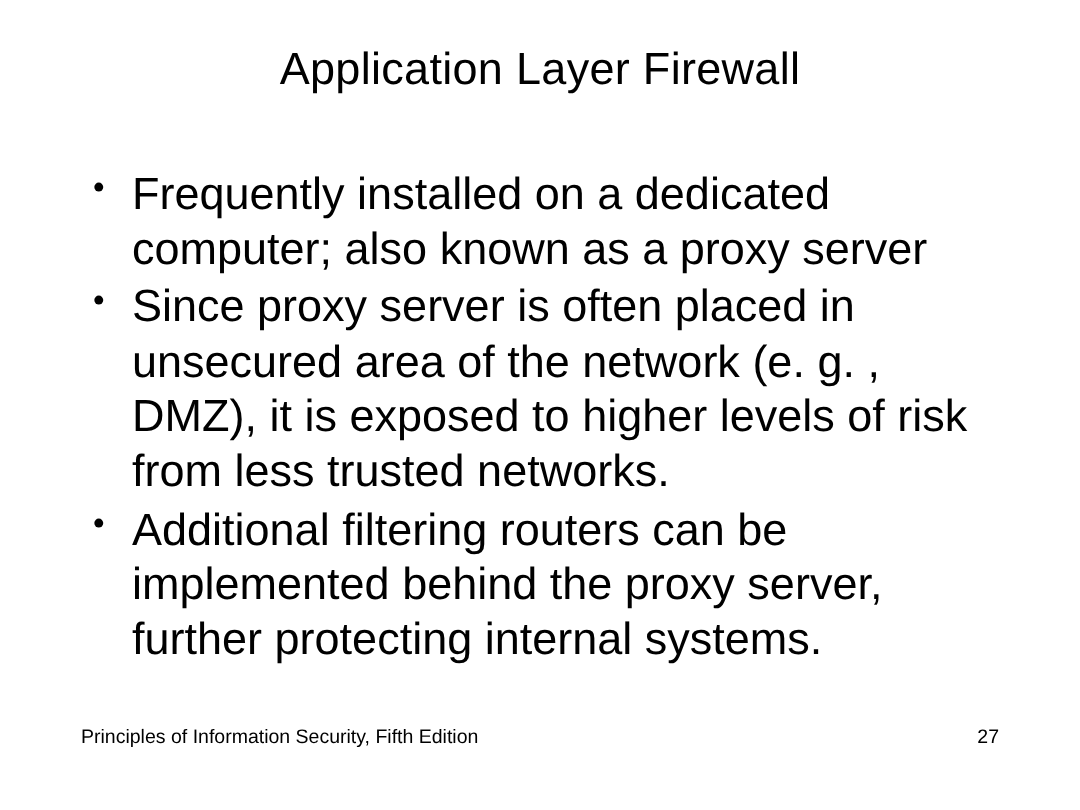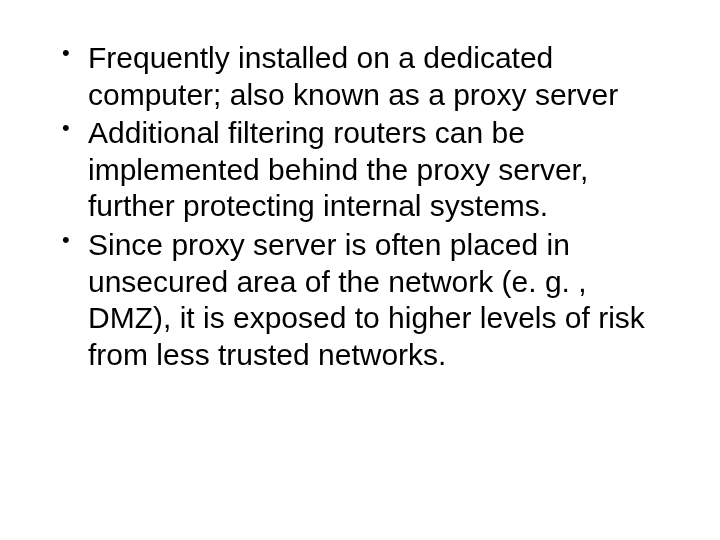--- a/index.html
+++ b/index.html
@@ -56,22 +56,27 @@
     align-items: baseline;
     font-size: 13px;
   }
   .footer .src { color: #000; }
   .footer .pagenum { color: #000; }
 </style>
 </head>
 <body>
 
 <div class="slide">
+  <h1 class="title">Application Layer Firewall</h1>
 
   <div class="body">
     <ul class="bullets">
       <li>Frequently installed on a dedicated computer; also known as a proxy server</li>
+      <li>Since proxy server is often placed in unsecured area of the network (e. g. , DMZ), it is exposed to higher levels of risk from less trusted networks.</li>
       <li>Additional filtering routers can be implemented behind the proxy server, further protecting internal systems.</li>
-      <li>Since proxy server is often placed in unsecured area of the network (e. g. , DMZ), it is exposed to higher levels of risk from less trusted networks.</li>
     </ul>
   </div>
 
+  <div class="footer">
+    <span class="src">Principles of Information Security, Fifth Edition</span>
+    <span class="pagenum">27</span>
+  </div>
 </div>
 
 </body></html>

